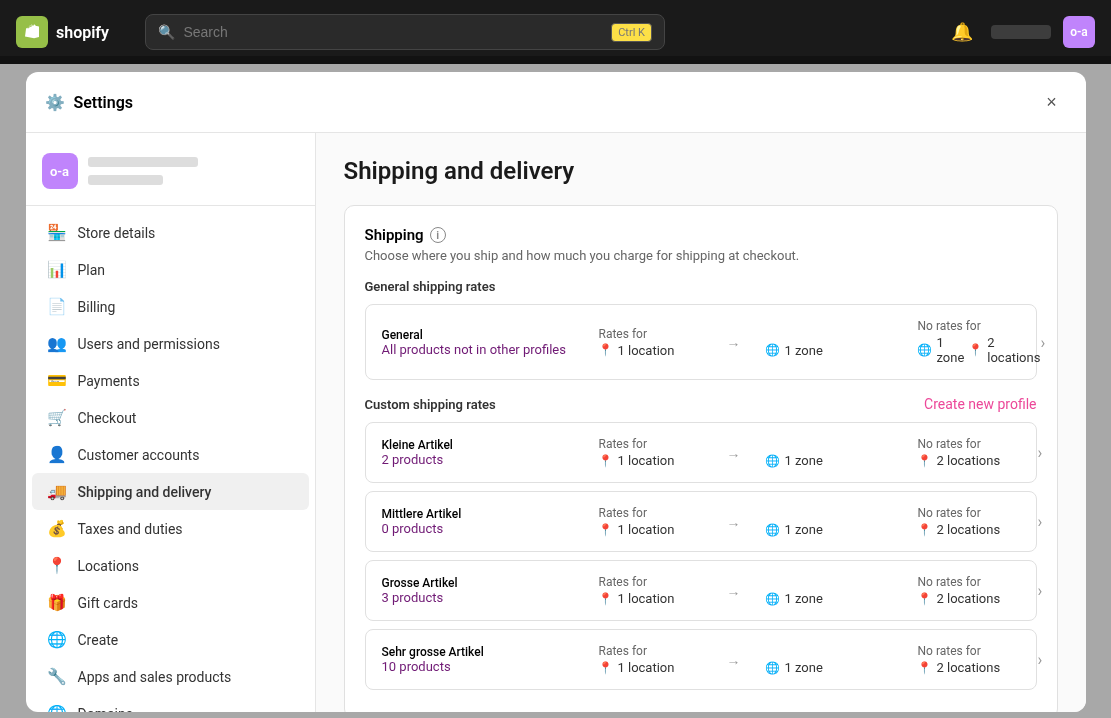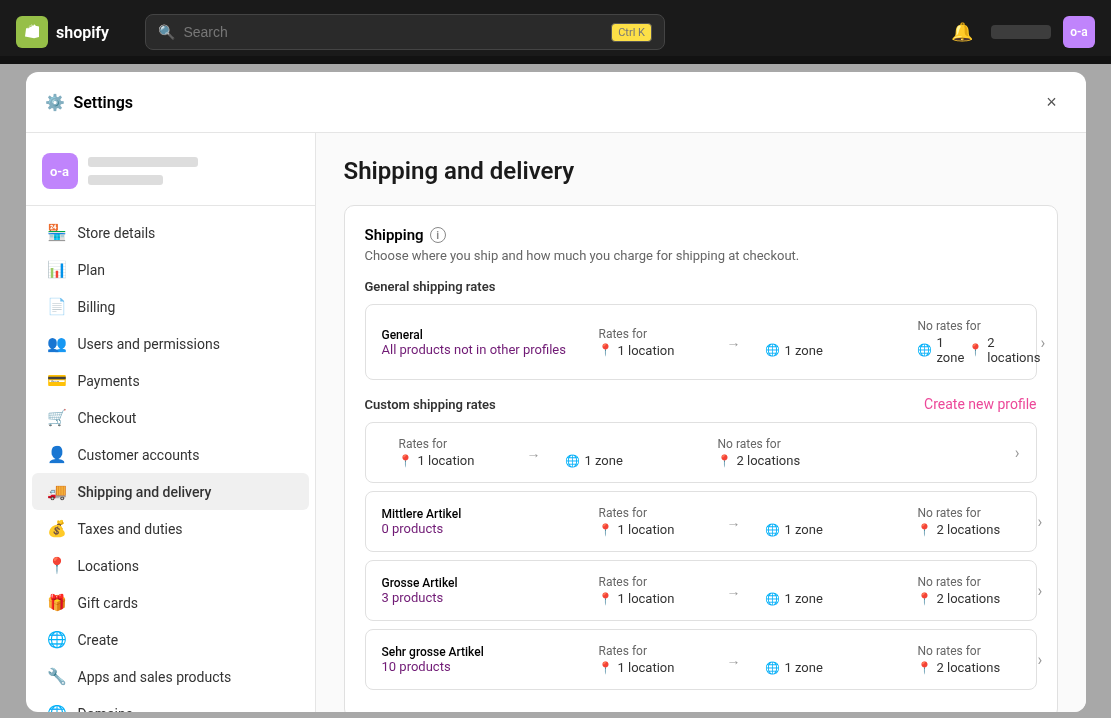--- a/index.html
+++ b/index.html
@@ -446,20 +446,24 @@
             <span class="chevron-right">›</span>
           </div>
 
           <div class="custom-rates-header">
             <div class="section-heading" style="margin-bottom:0;">Custom shipping rates</div>
             <a class="create-profile-link">Create new profile</a>
           </div>
 
           <div id="custom-rows-container">
               <div class="shipping-row">
+    <div class="shipping-row-name">
+      <div class="name">Kleine Artikel</div>
+      <div class="sub">2 products</div>
+    </div>
     <div class="shipping-rates-section">
       <div class="rates-block">
         <span class="rates-label">Rates for</span>
         <div class="rates-detail">
           <span class="location-icon">📍</span>
           <span>1 location</span>
         </div>
       </div>
       <span class="arrow-icon">→</span>
       <div class="rates-block">

